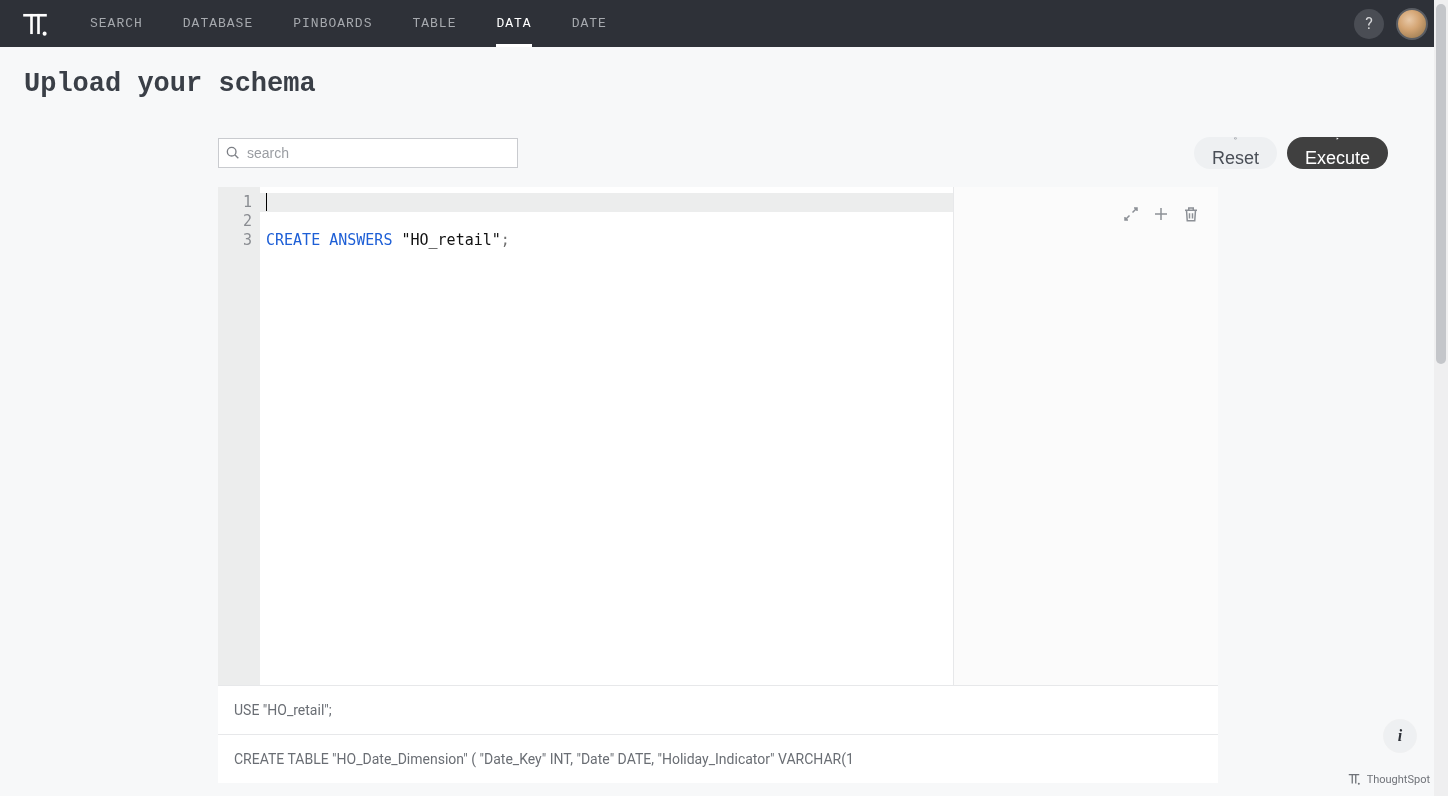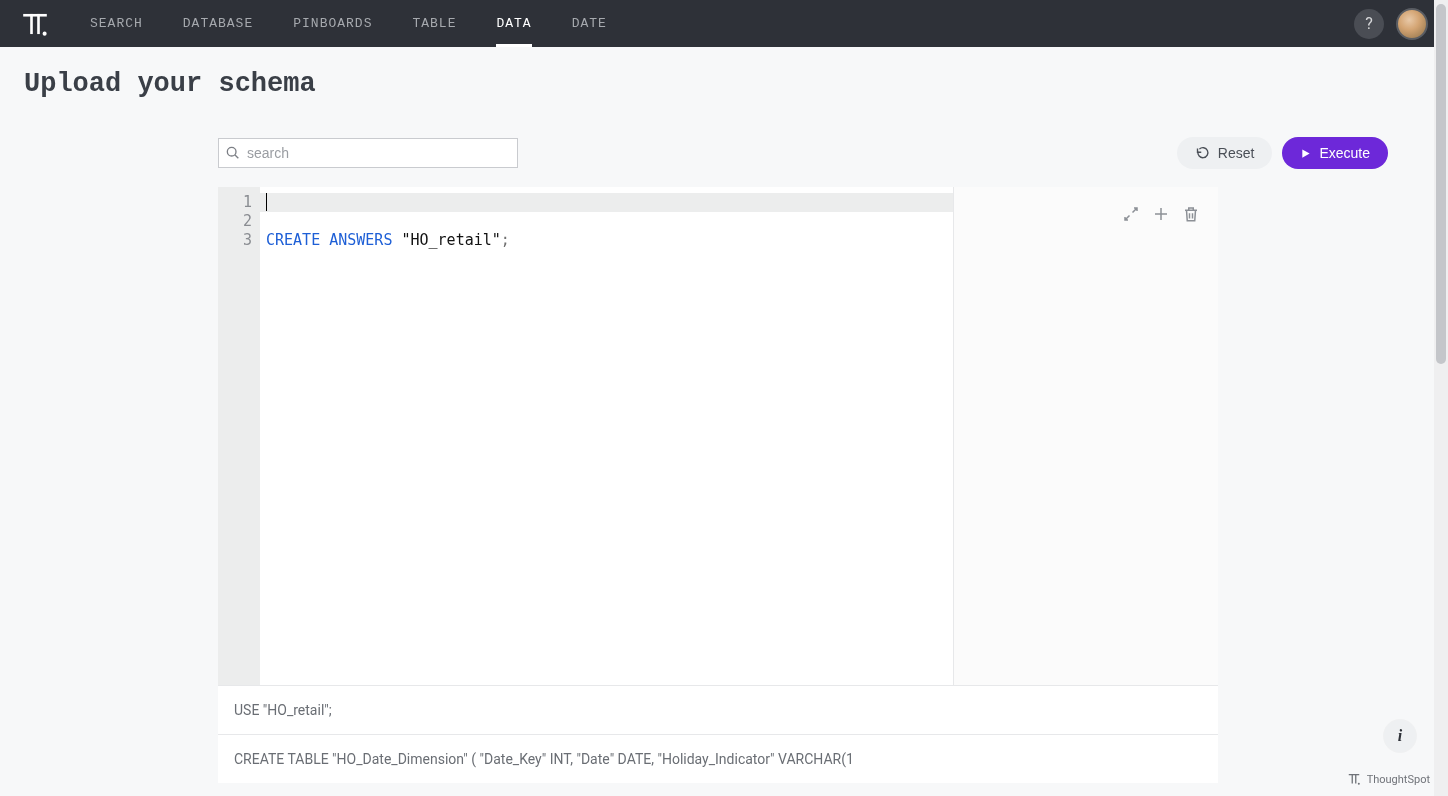--- a/index.html
+++ b/index.html
@@ -115,32 +115,33 @@
     background: transparent;
   }
   .search-input::placeholder { color: #9a9da2; }
   .toolbar-spacer { flex: 1; }
   .btn {
     height: 32px;
     border-radius: 16px;
     display: inline-flex;
     align-items: center;
     padding: 0 18px;
-    font-size: 14px;
+    font-size: 18px;
     gap: 8px;
     cursor: pointer;
     border: none;
+    flex-direction: column;
   }
   .btn-reset {
     background: #eef0f2;
     color: #4a4f57;
     margin-right: 10px;
   }
   .btn-execute {
-    background: #6d28d9;
+    background: #404040;
     color: #ffffff;
   }
   .btn svg { display: block; }
 
   
   .editor-wrap {
     margin-left: 218px;
     width: 1000px;
     background: #ffffff;
     border-top: none;

